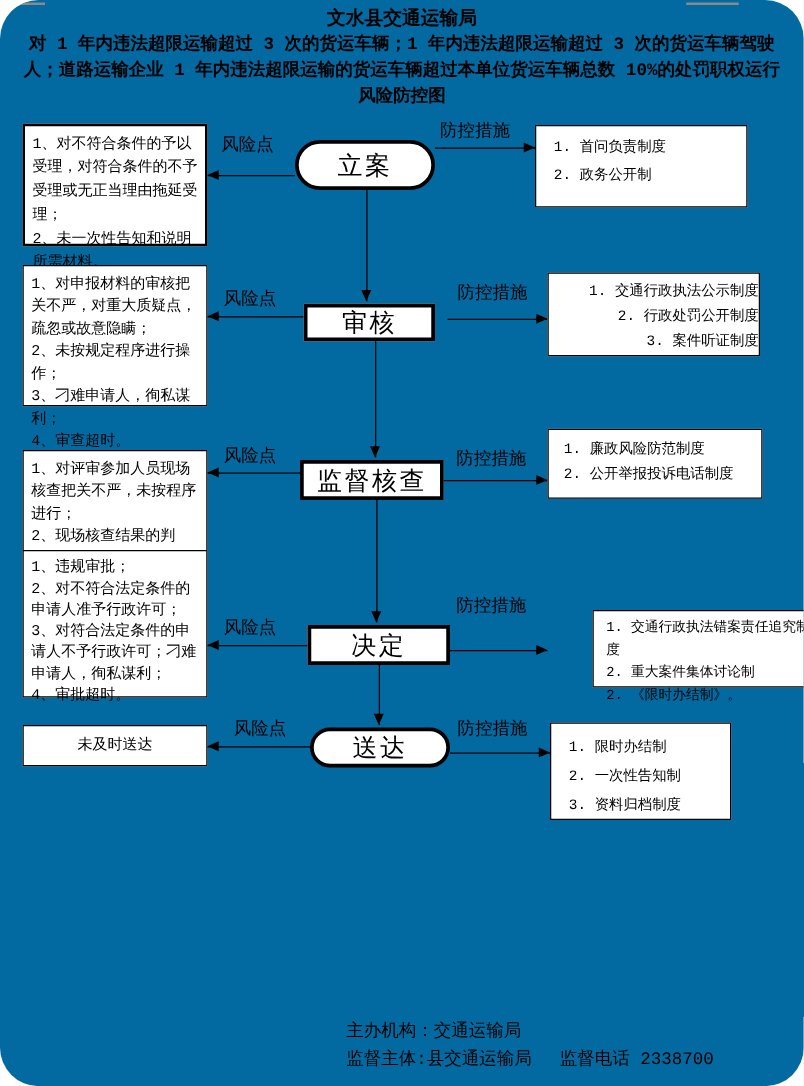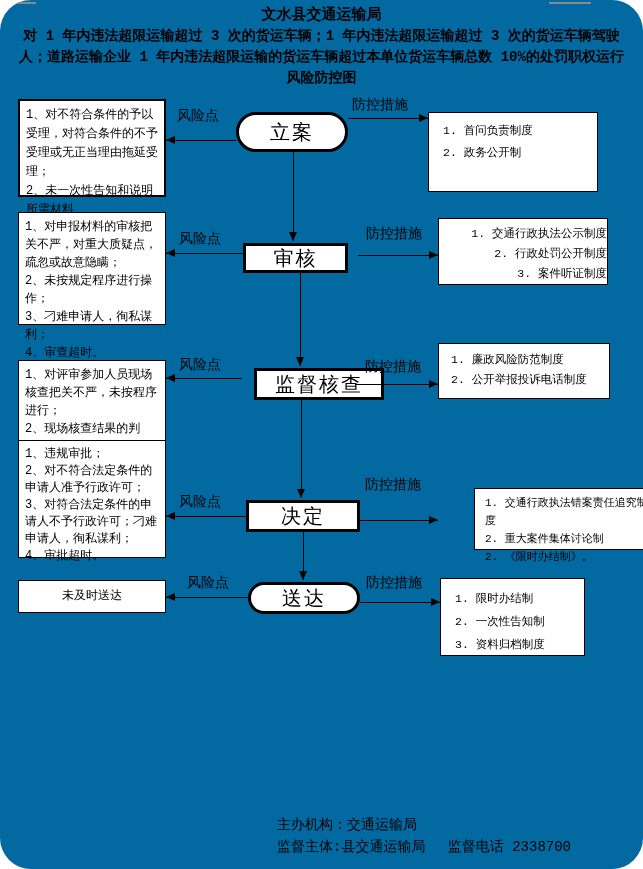--- a/index.html
+++ b/index.html
@@ -55,39 +55,39 @@
   .footer-line.l1 { top:816px; }
   .footer-line.l2 { top:838px; }
 
   
   #riskbox-1 { left:18px;  top:99px;  width:148px; height:98px;  border-width:2px; }
   #risklbl-1 { left:177px; top:107px; }
   #la-1      { left:166px; top:140px; width:70px; }
   #node-1    { left:236px; top:112px; width:112px; height:40px; }
   #ctrllbl-1 { left:352px; top:96px;  }
   #ra-1      { left:348px; top:118px; width:80px; }
-  #ctrlbox-1 { left:428px; top:112px; width:170px; height:80px; padding:7px 0 0 14px; }
+  #ctrlbox-1 { left:428px; top:100px; width:170px; height:66px; padding:7px 0 0 14px; }
   #vl-1      { left:293px; top:152px; height:89px; }
 
   #riskbox-2 { left:18px;  top:212px; width:148px; height:113px; }
   #riskbox-2 .line { line-height:18px; }
   #risklbl-2 { left:179px; top:230px; }
   #la-2      { left:166px; top:253px; width:77px; }
   #node-2    { left:243px; top:243px; width:105px; height:30px; }
   #ctrllbl-2 { left:366px; top:225px; }
   #ra-2      { left:358px; top:255px; width:80px; }
   #ctrlbox-2 { left:438px; top:218px; width:170px; height:67px; padding:5px 0 0 12px; }
   #ctrlbox-2 .line { line-height:20px;text-align:right; }
   #vl-2      { left:300px; top:273px; height:93px; }
 
   #riskbox-3 { left:18px;  top:324px; width:148px; height:86px;margin-top:36px; }
   #riskbox-3 .line { line-height:18px; }
   #risklbl-3 { left:179px; top:356px; }
   #la-3      { left:166px; top:378px; width:76px; }
-  #node-3    { left:254px; top:368px; width:130px; height:32px; }
+  #node-3    { left:240px; top:368px; width:115px; height:32px; }
   #ctrllbl-3 { left:365px; top:358px; }
   #ra-3      { left:355px; top:384px; width:83px; }
   #ctrlbox-3 { left:438px; top:343px; width:172px; height:56px; padding:6px 0 0 12px; }
   #ctrlbox-3 .line { line-height:20px; }
   #vl-3      { left:301px; top:400px; height:98px; }
 
   #riskbox-4 { left:18px;  top:440px; width:148px; height:118px; }
   #riskbox-4 .line { line-height:17px; }
   #risklbl-4 { left:179px; top:493px; }
   #la-4      { left:166px; top:516px; width:80px; }

